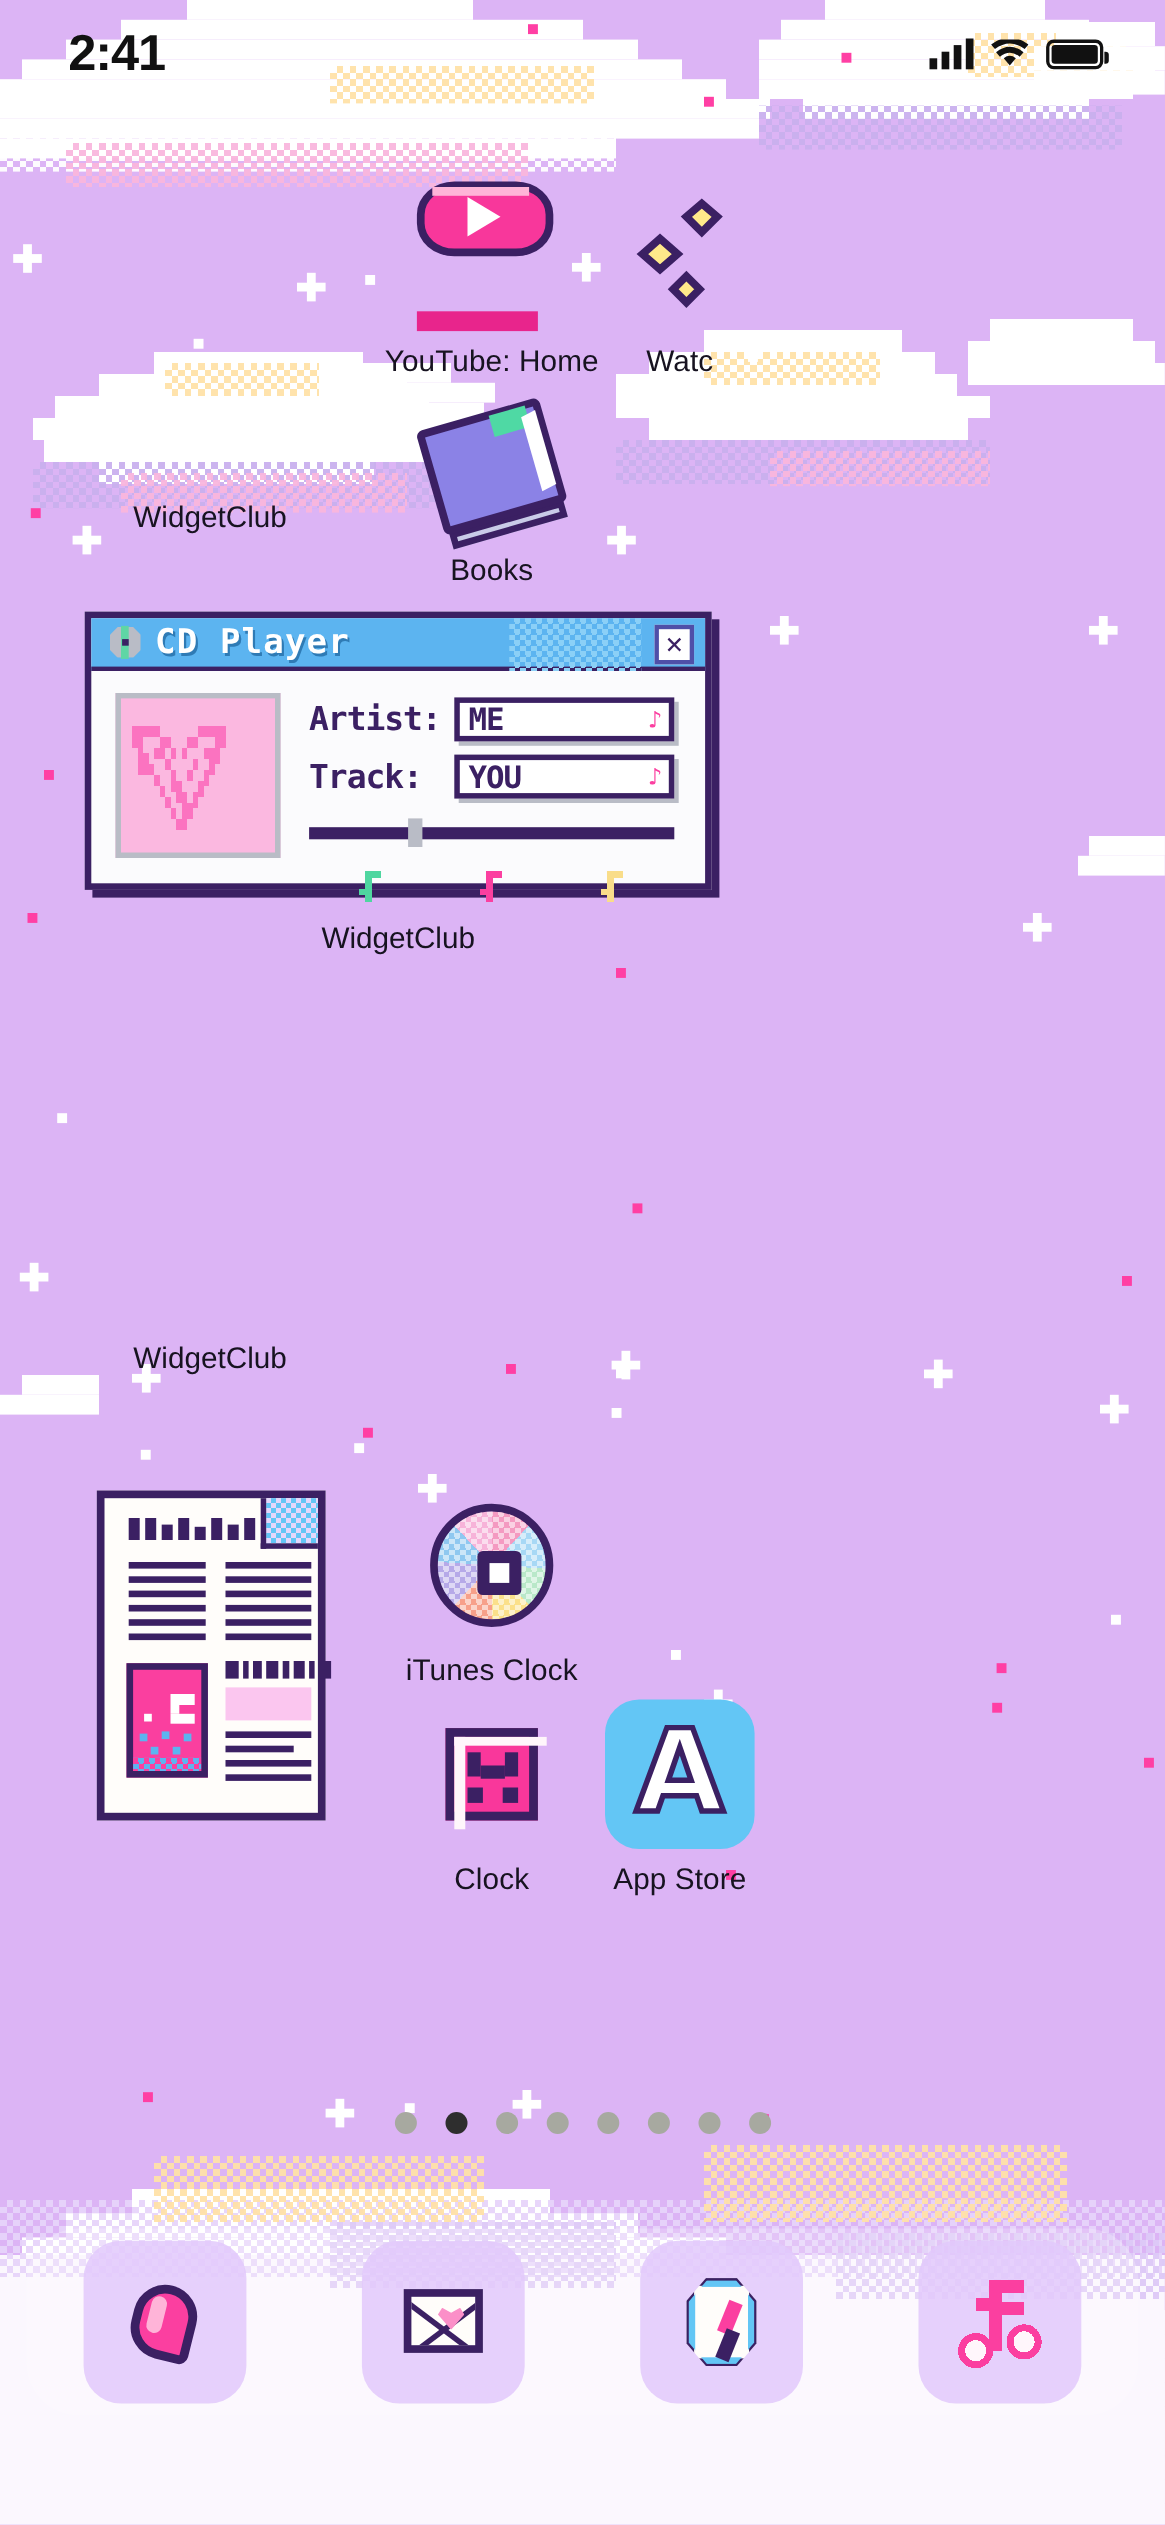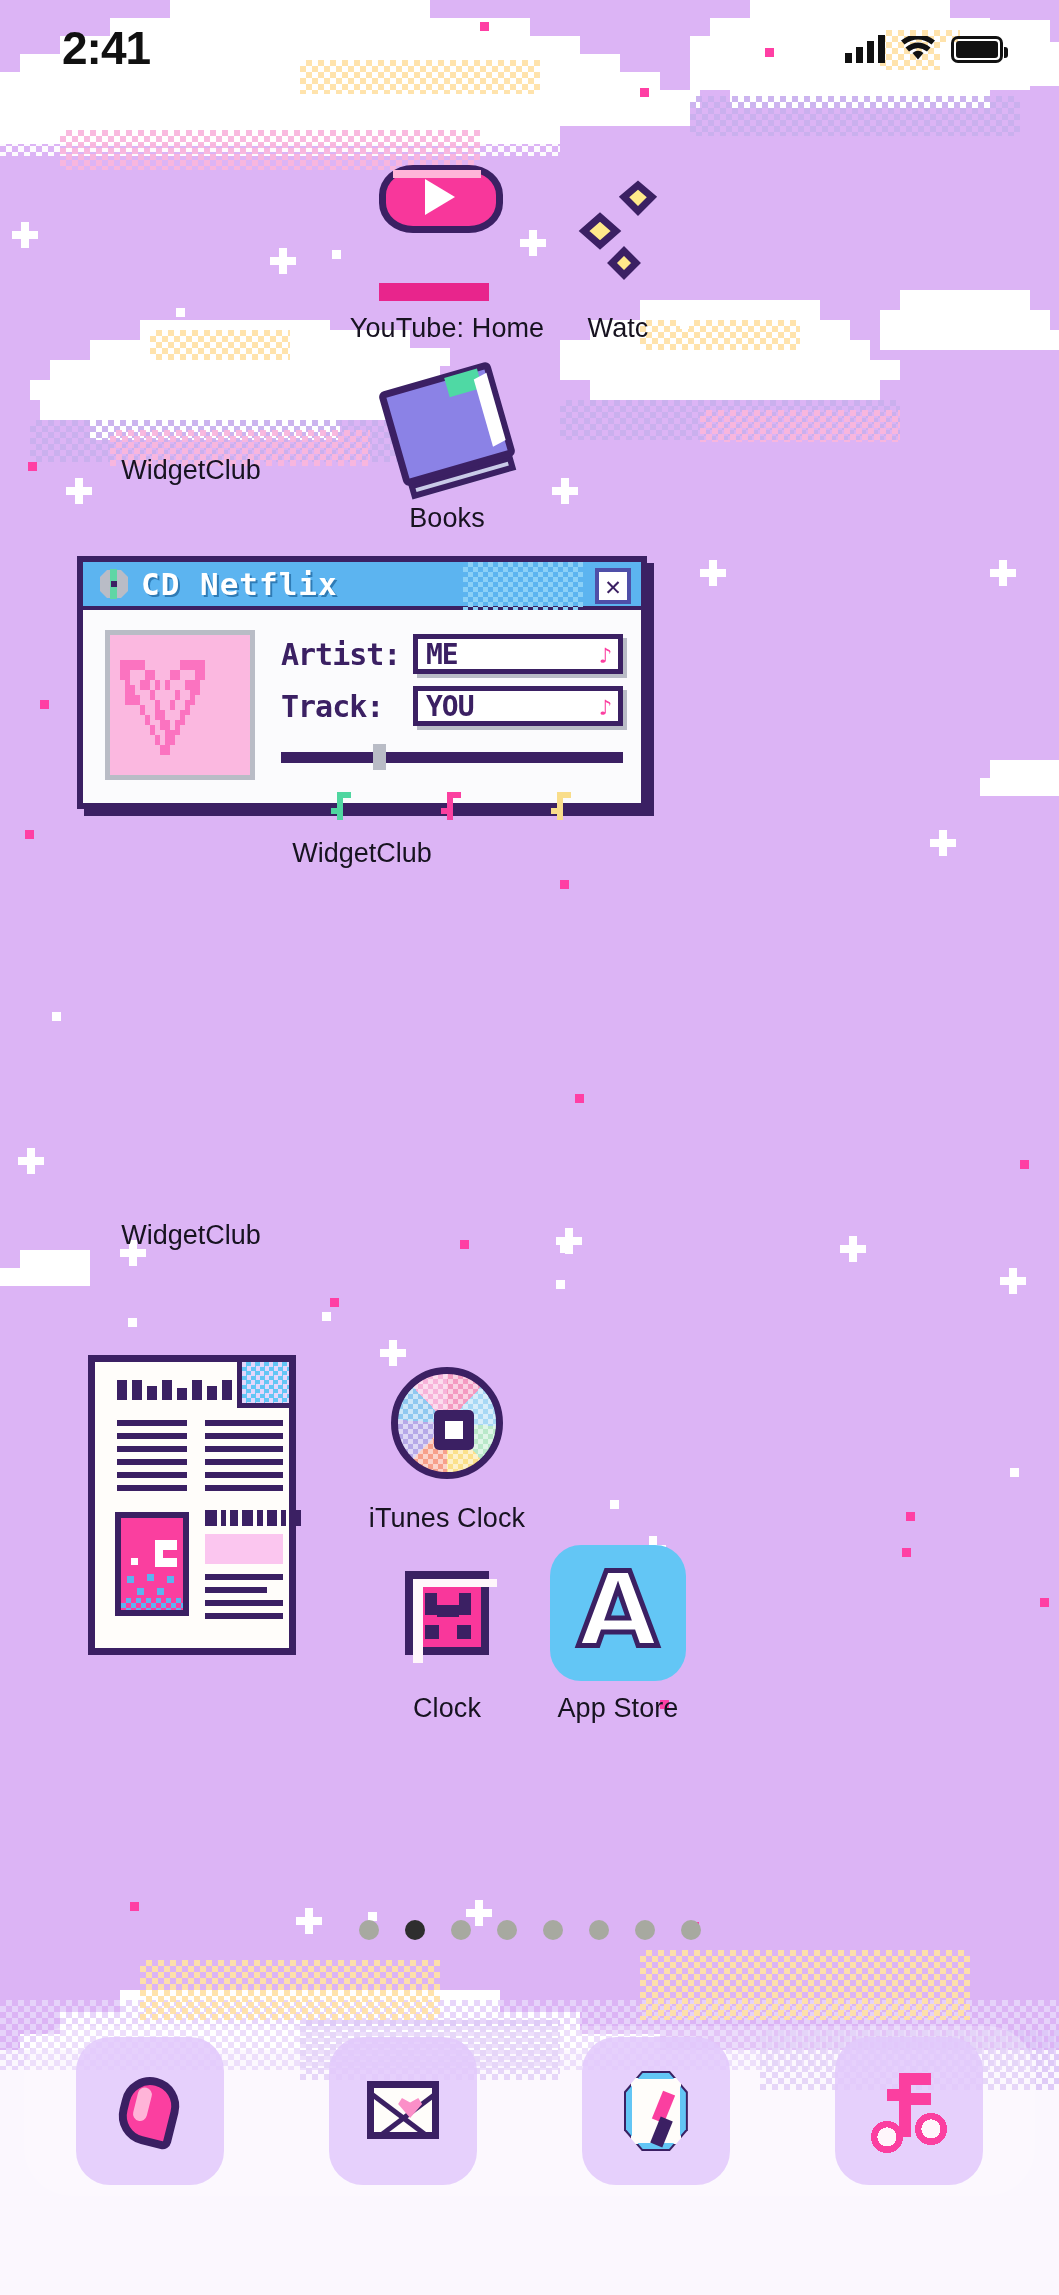--- a/index.html
+++ b/index.html
@@ -151,21 +151,21 @@
     font-family:"DejaVu Sans Mono", monospace;
     text-shadow:2px 2px 0 #2f7bb5;
   }
   #cdp-close{
     position:absolute; right:10px; top:6px; width:36px; height:36px;
     background:#fff; border:4px solid #4f4fa8;
     display:flex;align-items:center;justify-content:center;
   }
   #cdp-close span{font-size:26px;color:#3b2063;font-weight:700;line-height:1;
     font-family:"DejaVu Sans Mono",monospace;}
-  #cdp-body{display:flex; padding:20px 18px 10px 22px; gap:26px;}
+  #cdp-body{display:flex; padding:20px 28px 10px 22px; gap:26px;}
   #album{
     width:150px;height:150px;border:5px solid #b9bcc6;flex:none;position:relative;
     background:#fbb8e0;overflow:hidden;
   }
   #cdp-fields{flex:1;padding-top:4px;}
   .fieldrow{display:flex;align-items:center;gap:14px;margin-bottom:12px;}
   .flabel{
     font-family:"DejaVu Sans Mono",monospace;font-weight:700;font-size:30px;
     color:#3b2063;width:118px;letter-spacing:-1px;
   }
@@ -476,21 +476,21 @@
 
 
   <div id="cdplayer">
     <div id="cdp-title">
       <div class="dither-tb"></div>
       <div class="cdp-ico">
         <div class="d"></div>
           <div class="g"></div>
           <div class="c"></div>
       </div>
-      <div class="t">CD Netflix</div>
+      <div class="t">CD Player</div>
       <div id="cdp-close">
         <span>✕</span>
       </div>
     </div>
     <div id="cdp-body">
       <div id="album">
         
         <svg width="140" height="140" viewBox="0 0 28 28" shape-rendering="crispEdges">
           <rect width="28" height="28" fill="#fbb8e0"></rect>
           <g fill="#fb73c0">

